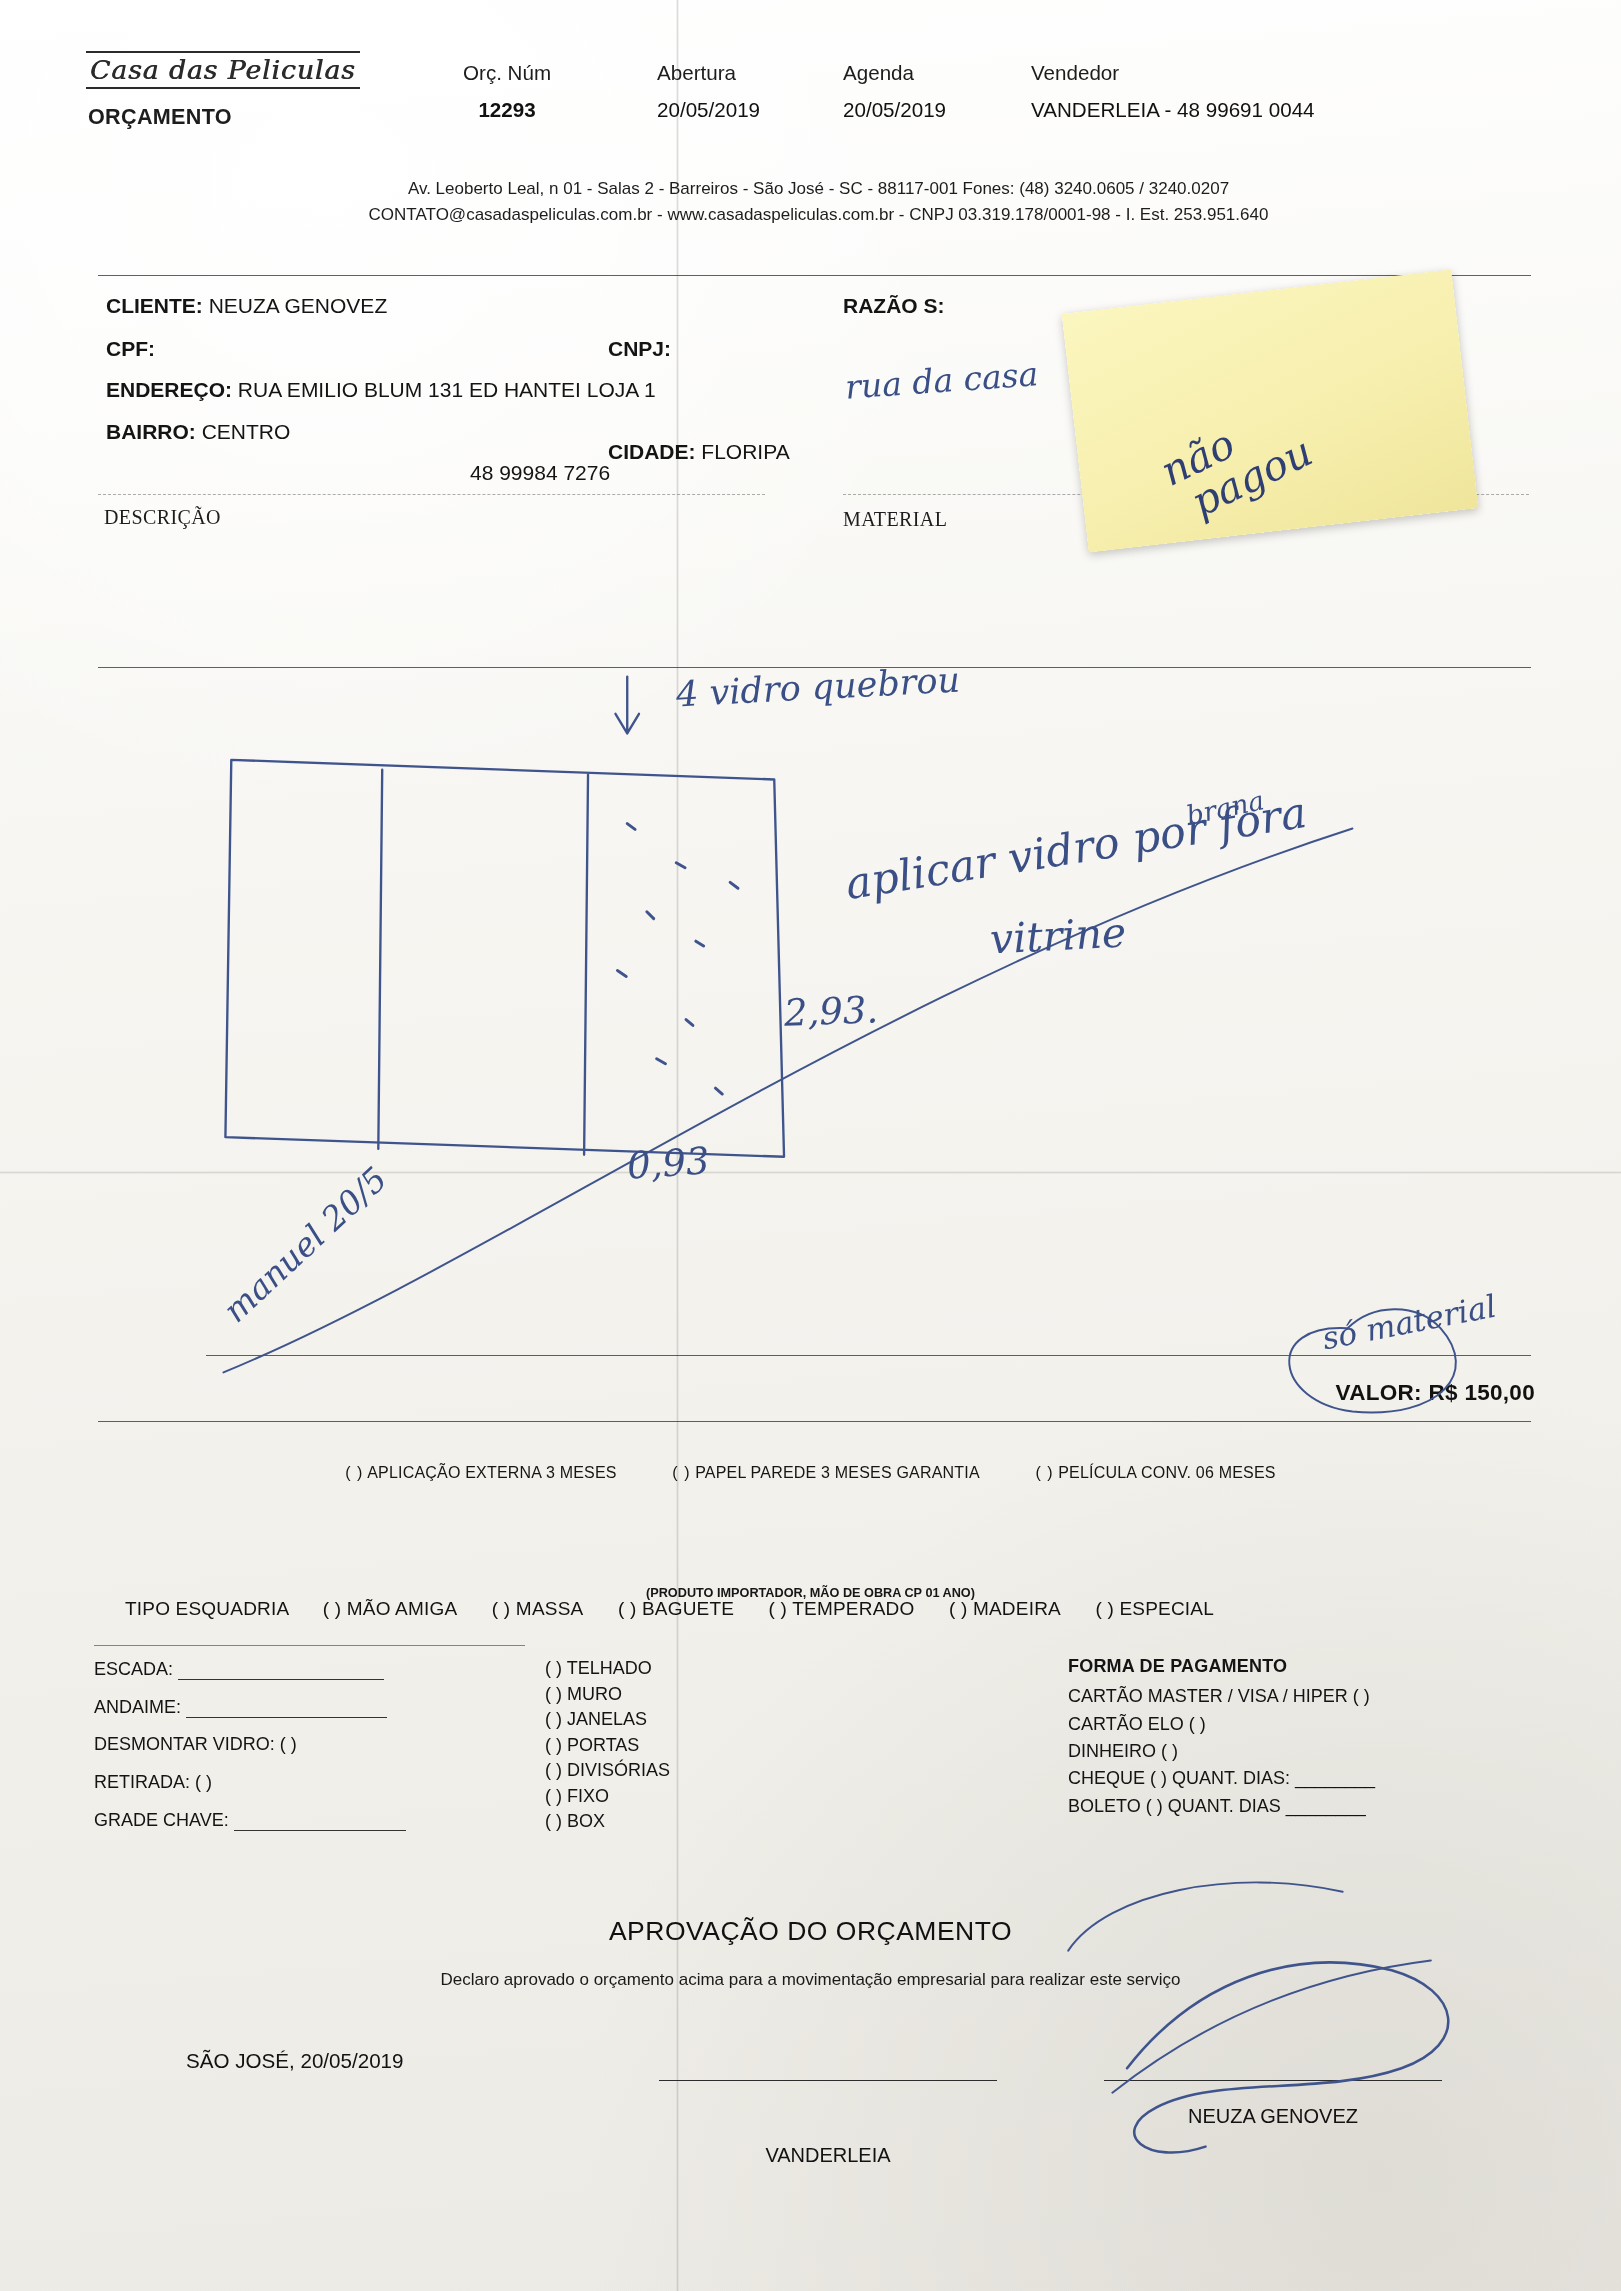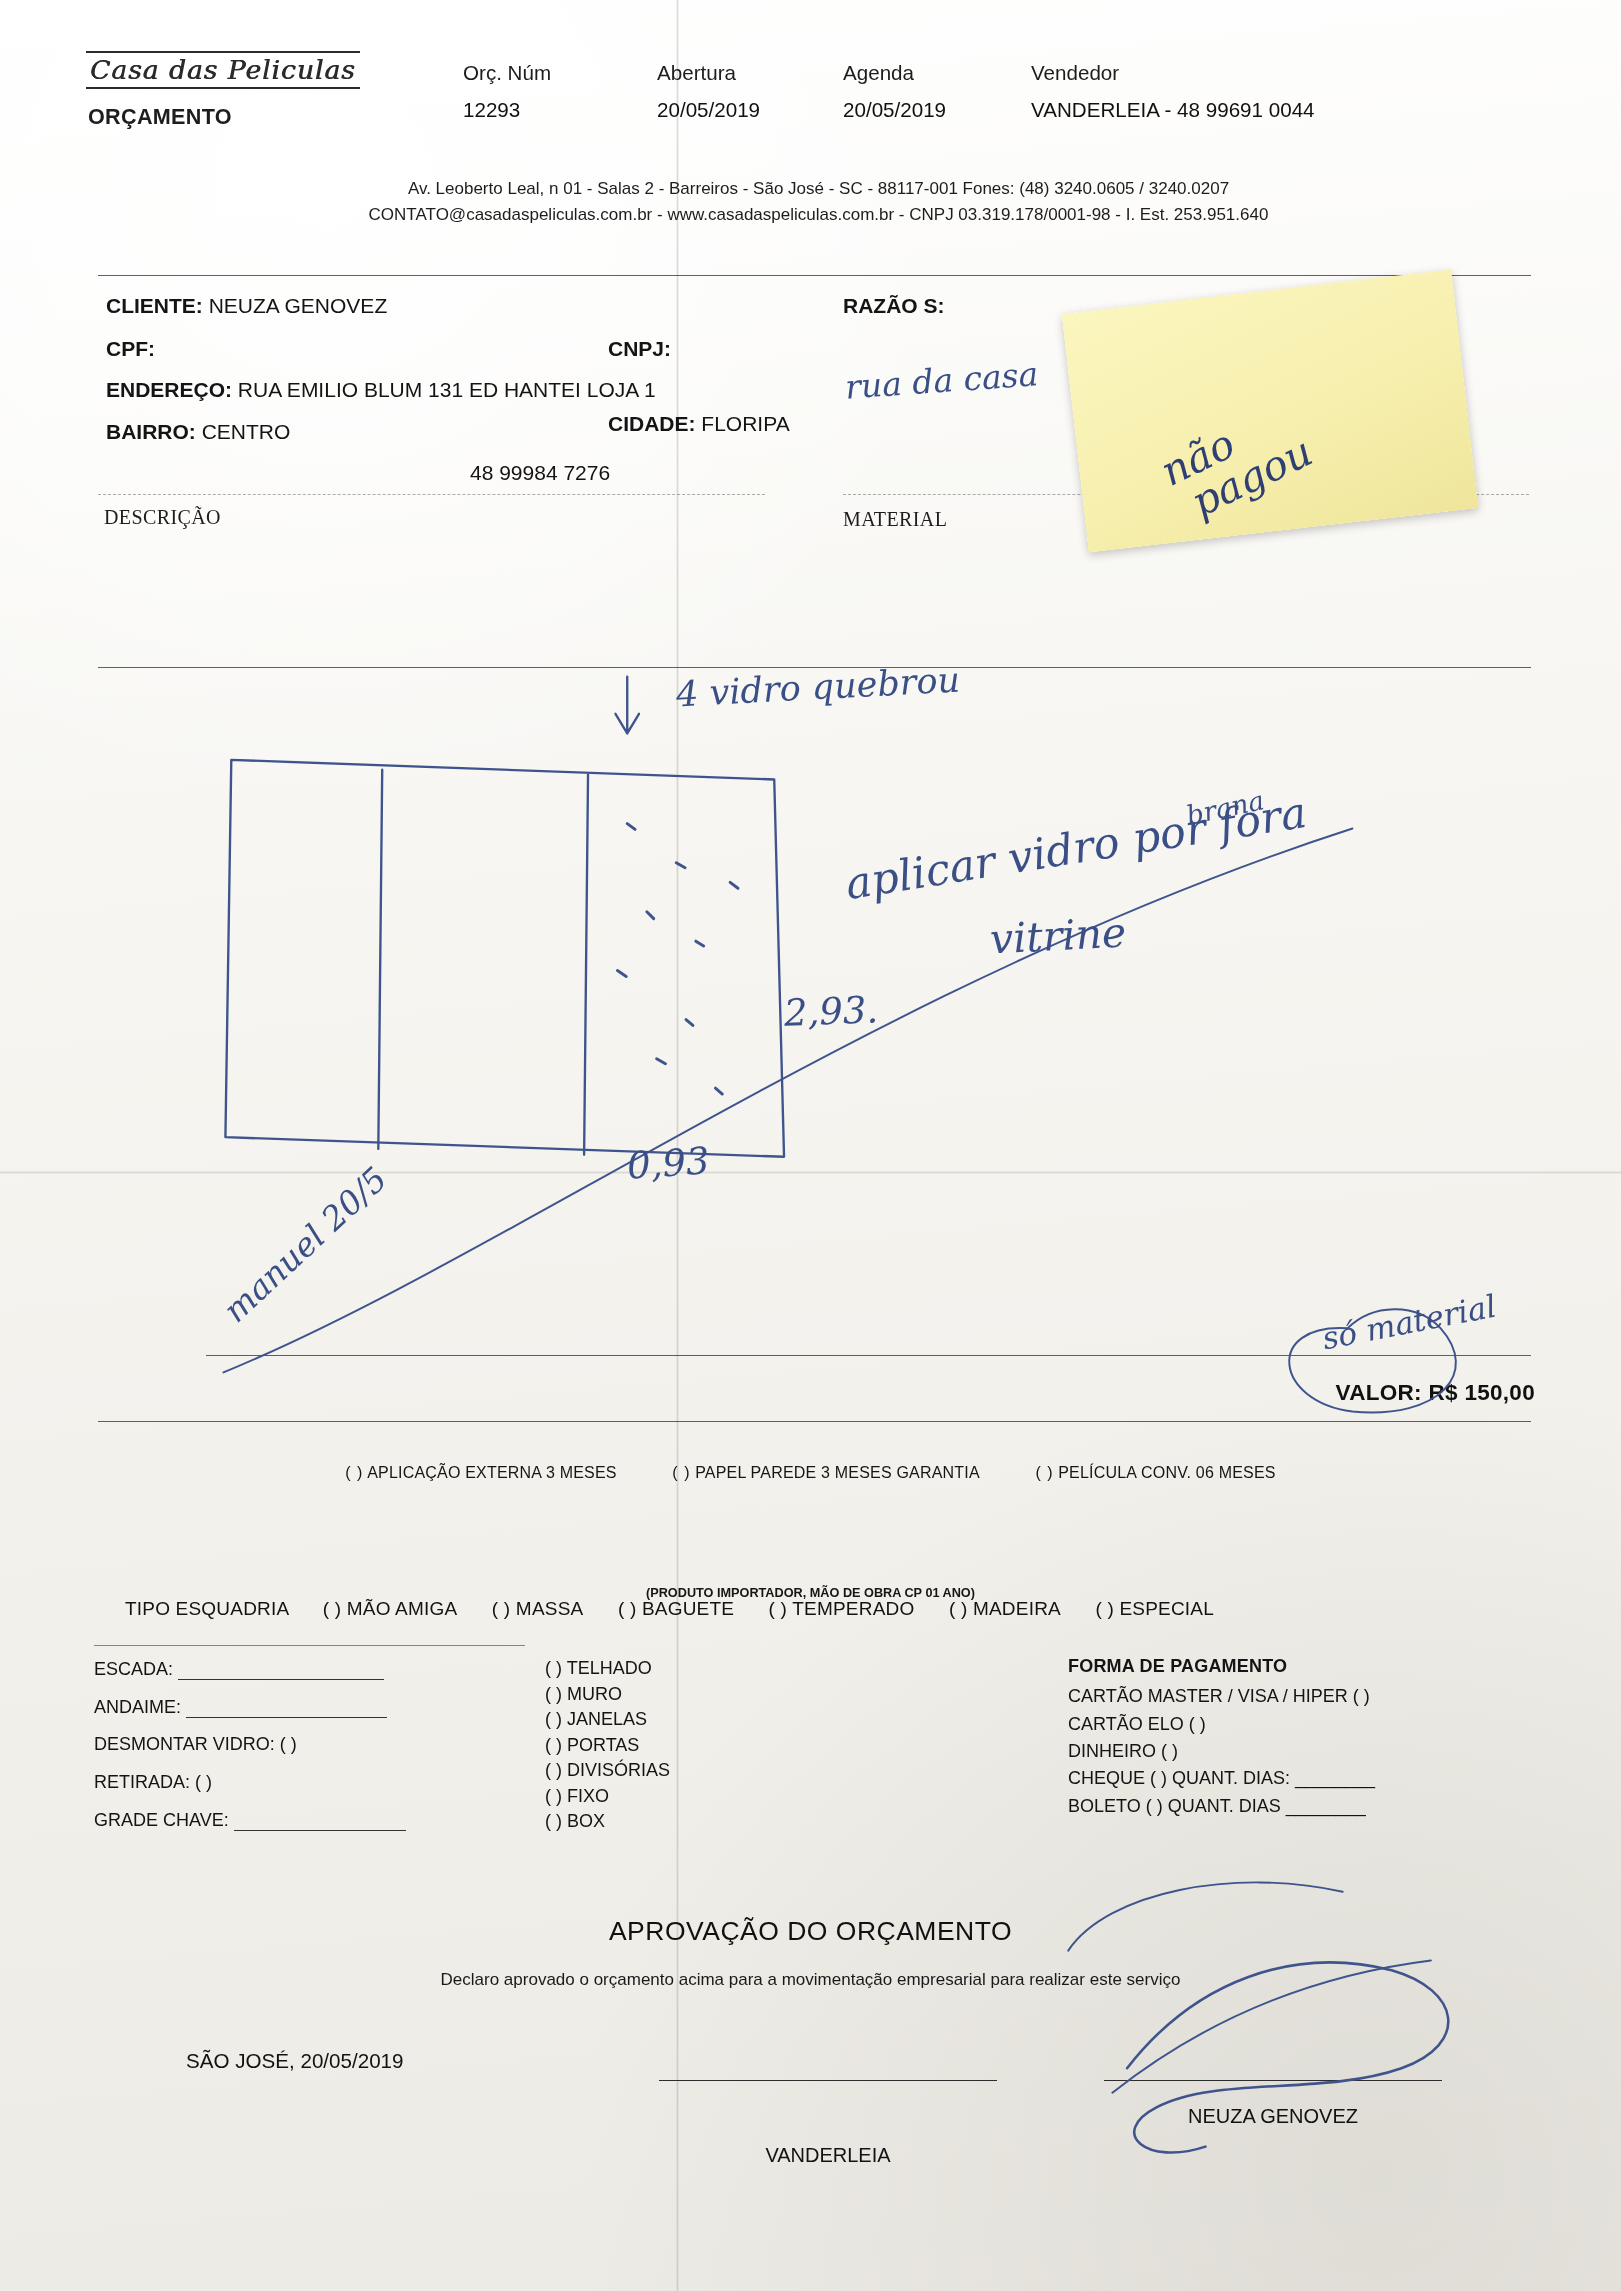--- a/index.html
+++ b/index.html
@@ -63,21 +63,21 @@
     position: absolute;
     left: 88px; top: 104px;
     font-size: 21.6px;
     font-weight: bold;
     color: #1d1d1d;
     letter-spacing: 0.3px;
   }
   .hdr-col { position: absolute; }
   .hdr-label { font-size: 20.6px; color: #1d1d1d; }
   .hdr-value { font-size: 20.6px; color: #111; margin-top: 12.7px; }
-  .hdr-value.bold { font-weight: normal; }
+  .hdr-value.bold { font-weight: bold; text-align: center; }
 
   .company-lines {
     position: absolute;
     left: 0; right: 0; top: 176px;
     text-align: center;
     font-size: 17px;
     color: #1d1d1d;
     line-height: 1.55;
     padding-left: 16px;
   }
@@ -248,21 +248,21 @@
       <b>CNPJ:</b>
     </div>
     <div class="fld" style="left:106px; top:378px;">
       <b>ENDEREÇO:</b>
       <span>RUA EMILIO BLUM 131 ED HANTEI LOJA 1</span>
     </div>
     <div class="fld" style="left:106px; top:420px;">
       <b>BAIRRO:</b>
       <span>CENTRO</span>
     </div>
-    <div class="fld" style="left:608px; top:412px;">
+    <div class="fld" style="left:608px; top:440px;">
       <b>CIDADE:</b>
       <span>FLORIPA</span>
     </div>
     <div class="fld" style="left:470px; top:461px;">
       <span>48 99984 7276</span>
     </div>
 
     <div class="fld" style="left:843px; top:294px;">
       <b>RAZÃO S:</b>
     </div>

